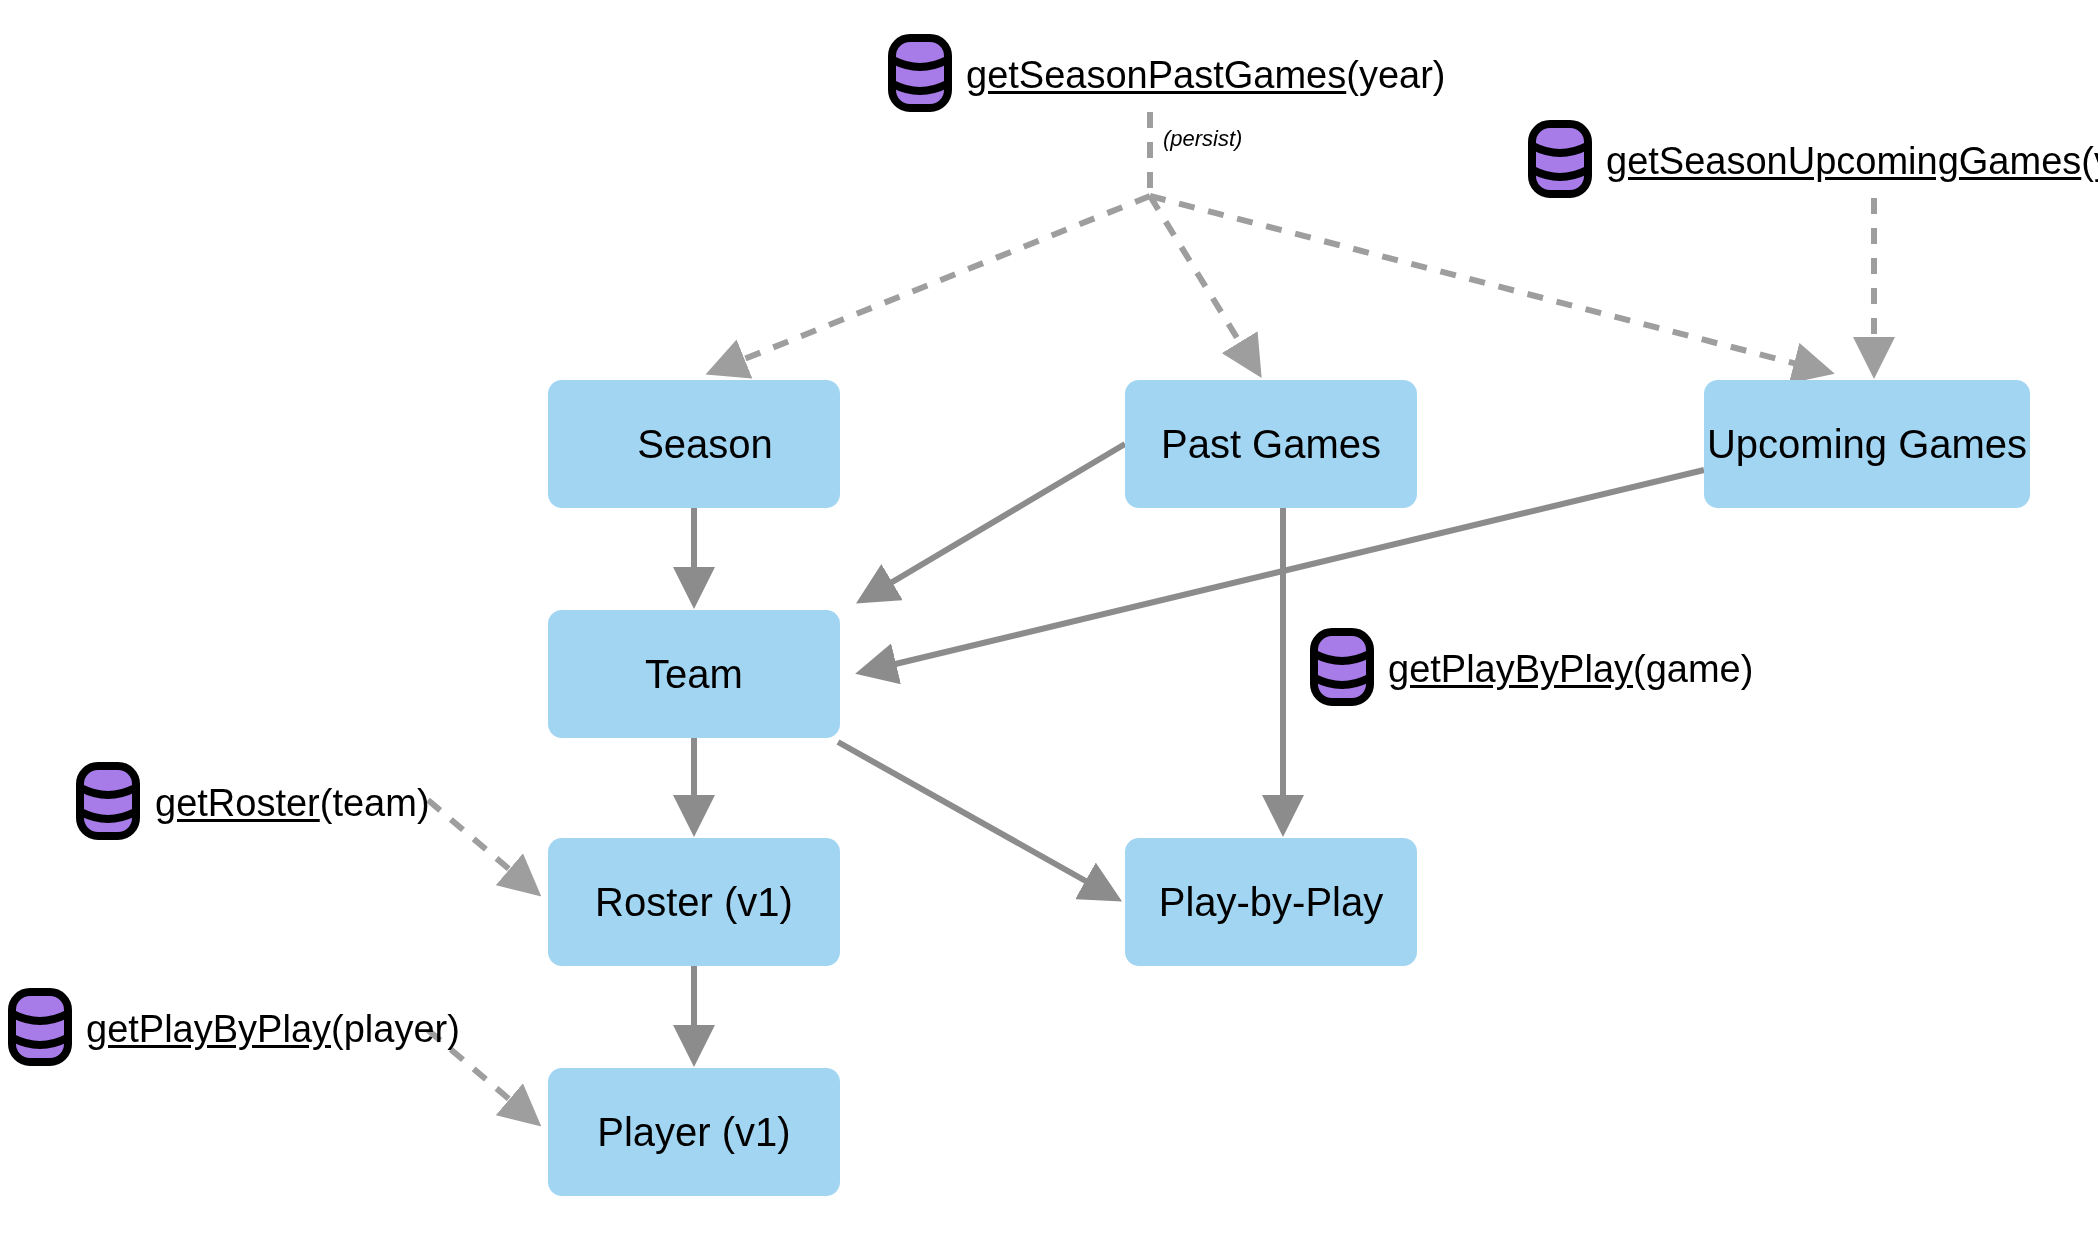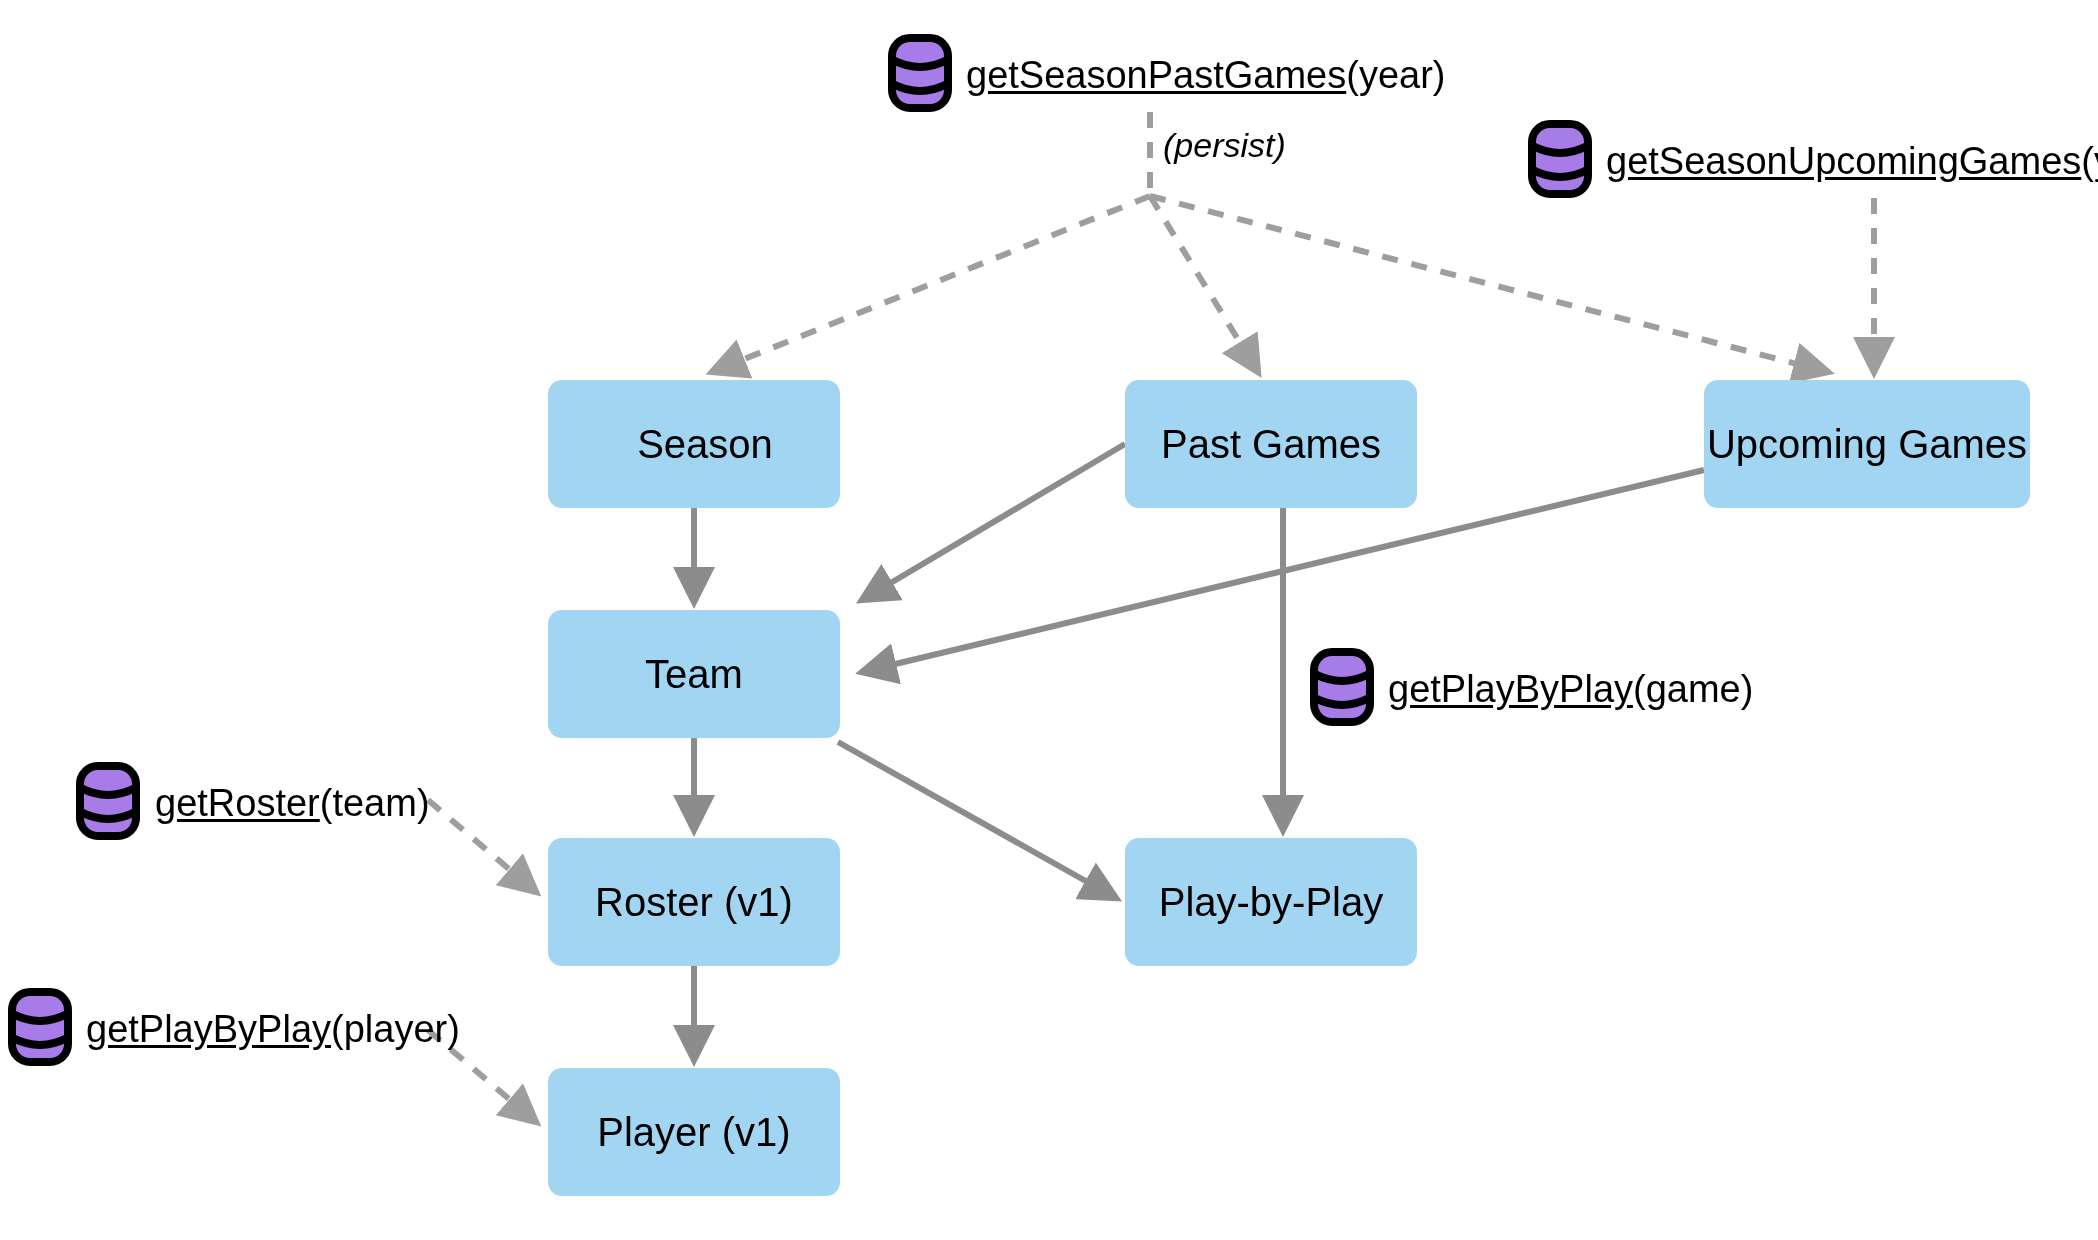--- a/index.html
+++ b/index.html
@@ -58,21 +58,21 @@
     color: #000000;
     font-family: "Liberation Sans", sans-serif;
     line-height: 1;
   }
   .ds-label .fn {
     text-decoration: underline;
     text-underline-offset: 3px;
   }
   .edge-label {
     position: absolute;
-    font-size: 34px;
+    font-size: 22px;
     font-style: italic;
     color: #000000;
     font-family: "Liberation Sans", sans-serif;
     white-space: nowrap;
     line-height: 1;
   }
 </style>
 </head>
 <body>
 
@@ -185,21 +185,21 @@
     <span class="db-icon">
       <svg width="64" height="78" viewBox="0 0 64 78" xmlns="http://www.w3.org/2000/svg">
         <rect x="4" y="4" width="56" height="70" rx="18" ry="18" fill="#a77ce8" stroke="#000000" stroke-width="8"></rect>
         <path d="M 5 26 Q 32 40 59 26" fill="none" stroke="#000000" stroke-width="8"></path>
         <path d="M 5 50 Q 32 64 59 50" fill="none" stroke="#000000" stroke-width="8"></path>
       </svg>
     </span>
     <span class="ds-label"><span class="fn">getSeasonUpcomingGames</span><span>(year)</span></span>
   </div>
 
-  <div class="datasource" style="left:1310px; top:648px;align-items:center;">
+  <div class="datasource" style="left:1310px; top:628px;align-items:center;">
     <span class="db-icon">
       <svg width="64" height="78" viewBox="0 0 64 78" xmlns="http://www.w3.org/2000/svg">
         <rect x="4" y="4" width="56" height="70" rx="18" ry="18" fill="#a77ce8" stroke="#000000" stroke-width="8"></rect>
         <path d="M 5 26 Q 32 40 59 26" fill="none" stroke="#000000" stroke-width="8"></path>
         <path d="M 5 50 Q 32 64 59 50" fill="none" stroke="#000000" stroke-width="8"></path>
       </svg>
     </span>
     <span class="ds-label"><span class="fn">getPlayByPlay</span><span>(game)</span></span>
   </div>
 

